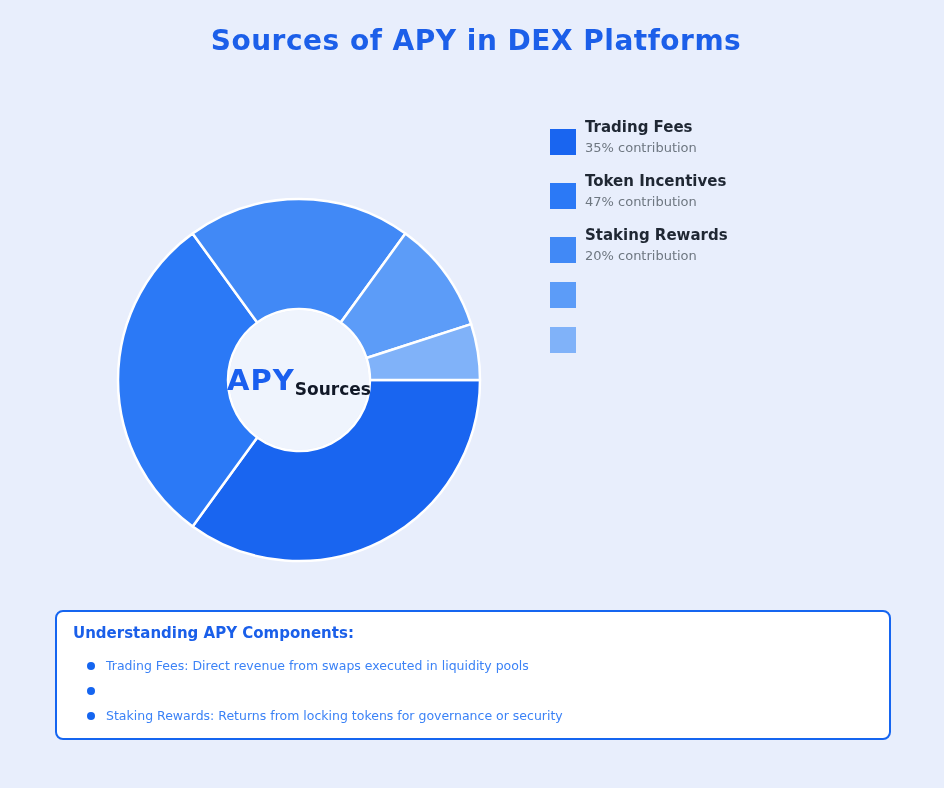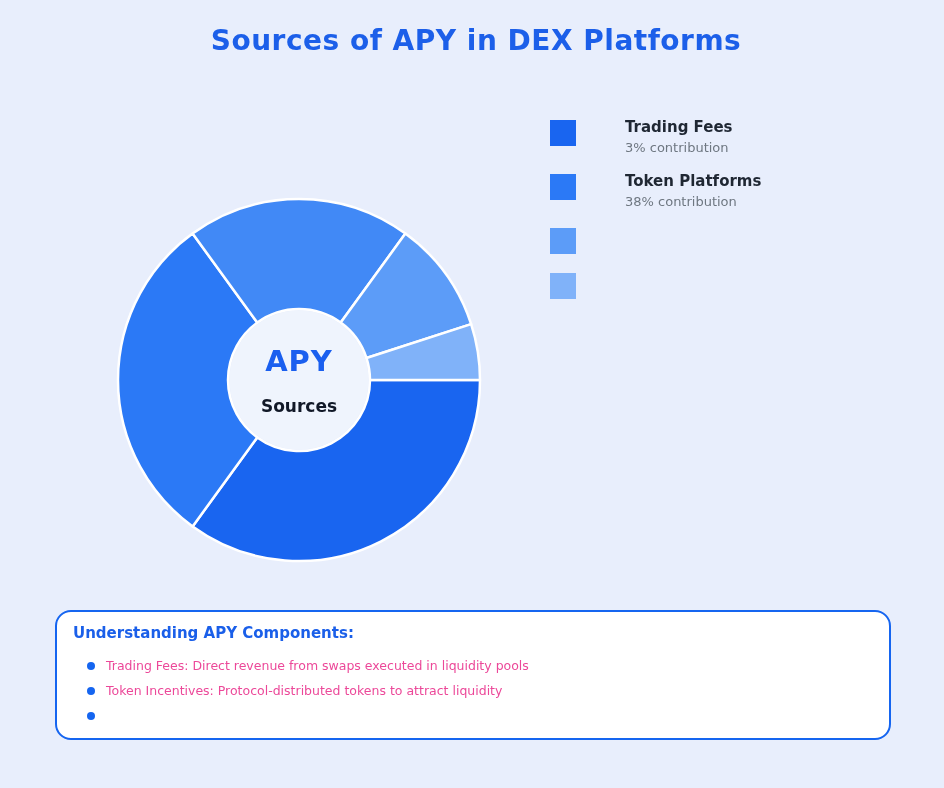--- a/index.html
+++ b/index.html
@@ -21,76 +21,75 @@
   }
   .chart-wrap {
     position: absolute;
     left: 99px; top: 180px;
     width: 400px; height: 400px;
   }
   .chart-wrap svg { position: absolute; left: 0; top: 0; }
   .center-label {
     position: absolute;
     left: 0; top: 0; width: 400px; height: 400px;
-    display: flex; flex-direction: column;
+    display: flex; flex-direction: row;
     align-items: center; justify-content: center;
     pointer-events: none;
   }
   .center-label .line1 {
     font-size: 29px; font-weight: bold; color: #1A5FEF; letter-spacing: 1px;
   }
   .center-label .line2 {
     font-size: 17px; font-weight: bold; color: #111827; margin-top: 18px;
   }
   .legend {
     position: absolute;
     left: 550px; top: 118px;
   }
   .legend-item {
-    display: flex; align-items: flex-start;
+    display: flex; align-items: flex-end;
     margin-bottom: 17px;
-    gap: 40px;
   }
   .legend-swatch {
     width: 26px; height: 26px;
     flex: 0 0 26px;
     margin-right: 9px;
     margin-top: 2px;
   }
   .legend-text .l-title {
     font-size: 15px; font-weight: bold; color: #1F2733; line-height: 19px;
   }
   .legend-text .l-sub {
     font-size: 13px; color: #6E7781; margin-top: 3px;
   }
   .info-box {
     position: absolute;
     left: 55px; top: 610px;
     width: 836px; height: 130px;
     background: #FFFFFF;
     border: 2px solid #1565F0;
-    border-radius: 16px;
+    border-radius: 8px;
     padding: 12px 16px;
   }
   .info-heading {
     font-size: 15px; font-weight: bold; color: #1A5FE9;
     margin-bottom: 11px;
   }
   .bullet-row {
     display: flex; align-items: center;
     height: 25px;
   }
   .bullet-dot {
     width: 8px; height: 8px; border-radius: 50%;
     background: #1565F0;
     margin-left: 14px; margin-right: 11px;
     flex: 0 0 8px;
   }
   .bullet-text {
-    font-size: 12.5px; color: #ec4899;
+    font-size: 12.5px; color: #3b82f6;
   }
 </style>
 </head>
 <body>
 
 <h1 class="page-title">Sources of APY in DEX Platforms</h1>
 
 <div class="chart-wrap">
   <svg id="donut" width="400" height="400" viewBox="0 0 400 400">
       <path d="M 381 200 A 181 181 0 0 1 93.61086933506238 346.4320759818655 L 158.2672470872344 257.44020660062125 A 71 71 0 0 0 271 200 Z" fill="#1965F0" stroke="#FFFFFF" stroke-width="2.5" stroke-linejoin="round"></path>
@@ -104,44 +103,51 @@
     <div class="line1">APY</div>
     <div class="line2">Sources</div>
   </div>
 </div>
 
 <div class="legend">
   <div class="legend-item">
     <span class="legend-swatch" style="background: rgb(25, 101, 240);"></span>
     <div class="legend-text">
       <div class="l-title">Trading Fees</div>
-      <div class="l-sub">3% contribution</div>
+      <div class="l-sub">35% contribution</div>
     </div>
   </div>
   <div class="legend-item">
     <span class="legend-swatch" style="background: rgb(43, 121, 246);"></span>
     <div class="legend-text">
-      <div class="l-title">Token Platforms</div>
-      <div class="l-sub">38% contribution</div>
+      <div class="l-title">Token Incentives</div>
+      <div class="l-sub">47% contribution</div>
+    </div>
+  </div>
+  <div class="legend-item">
+    <span class="legend-swatch" style="background: rgb(65, 137, 246);"></span>
+    <div class="legend-text">
+      <div class="l-title">Staking Rewards</div>
+      <div class="l-sub">20% contribution</div>
     </div>
   </div>
   <div class="legend-item">
     <span class="legend-swatch" style="background: rgb(92, 156, 248);"></span>
   </div>
   <div class="legend-item">
     <span class="legend-swatch" style="background: rgb(128, 178, 249);"></span>
   </div>
 </div>
 
 <div class="info-box">
   <div class="info-heading">Understanding APY Components:</div>
   <div class="bullet-row">
     <span class="bullet-dot"></span>
     <span class="bullet-text">Trading Fees: Direct revenue from swaps executed in liquidity pools</span>
   </div>
   <div class="bullet-row">
     <span class="bullet-dot"></span>
-    <span class="bullet-text">Token Incentives: Protocol-distributed tokens to attract liquidity</span>
   </div>
   <div class="bullet-row">
     <span class="bullet-dot"></span>
+    <span class="bullet-text">Staking Rewards: Returns from locking tokens for governance or security</span>
   </div>
 </div>
 
 </body></html>

